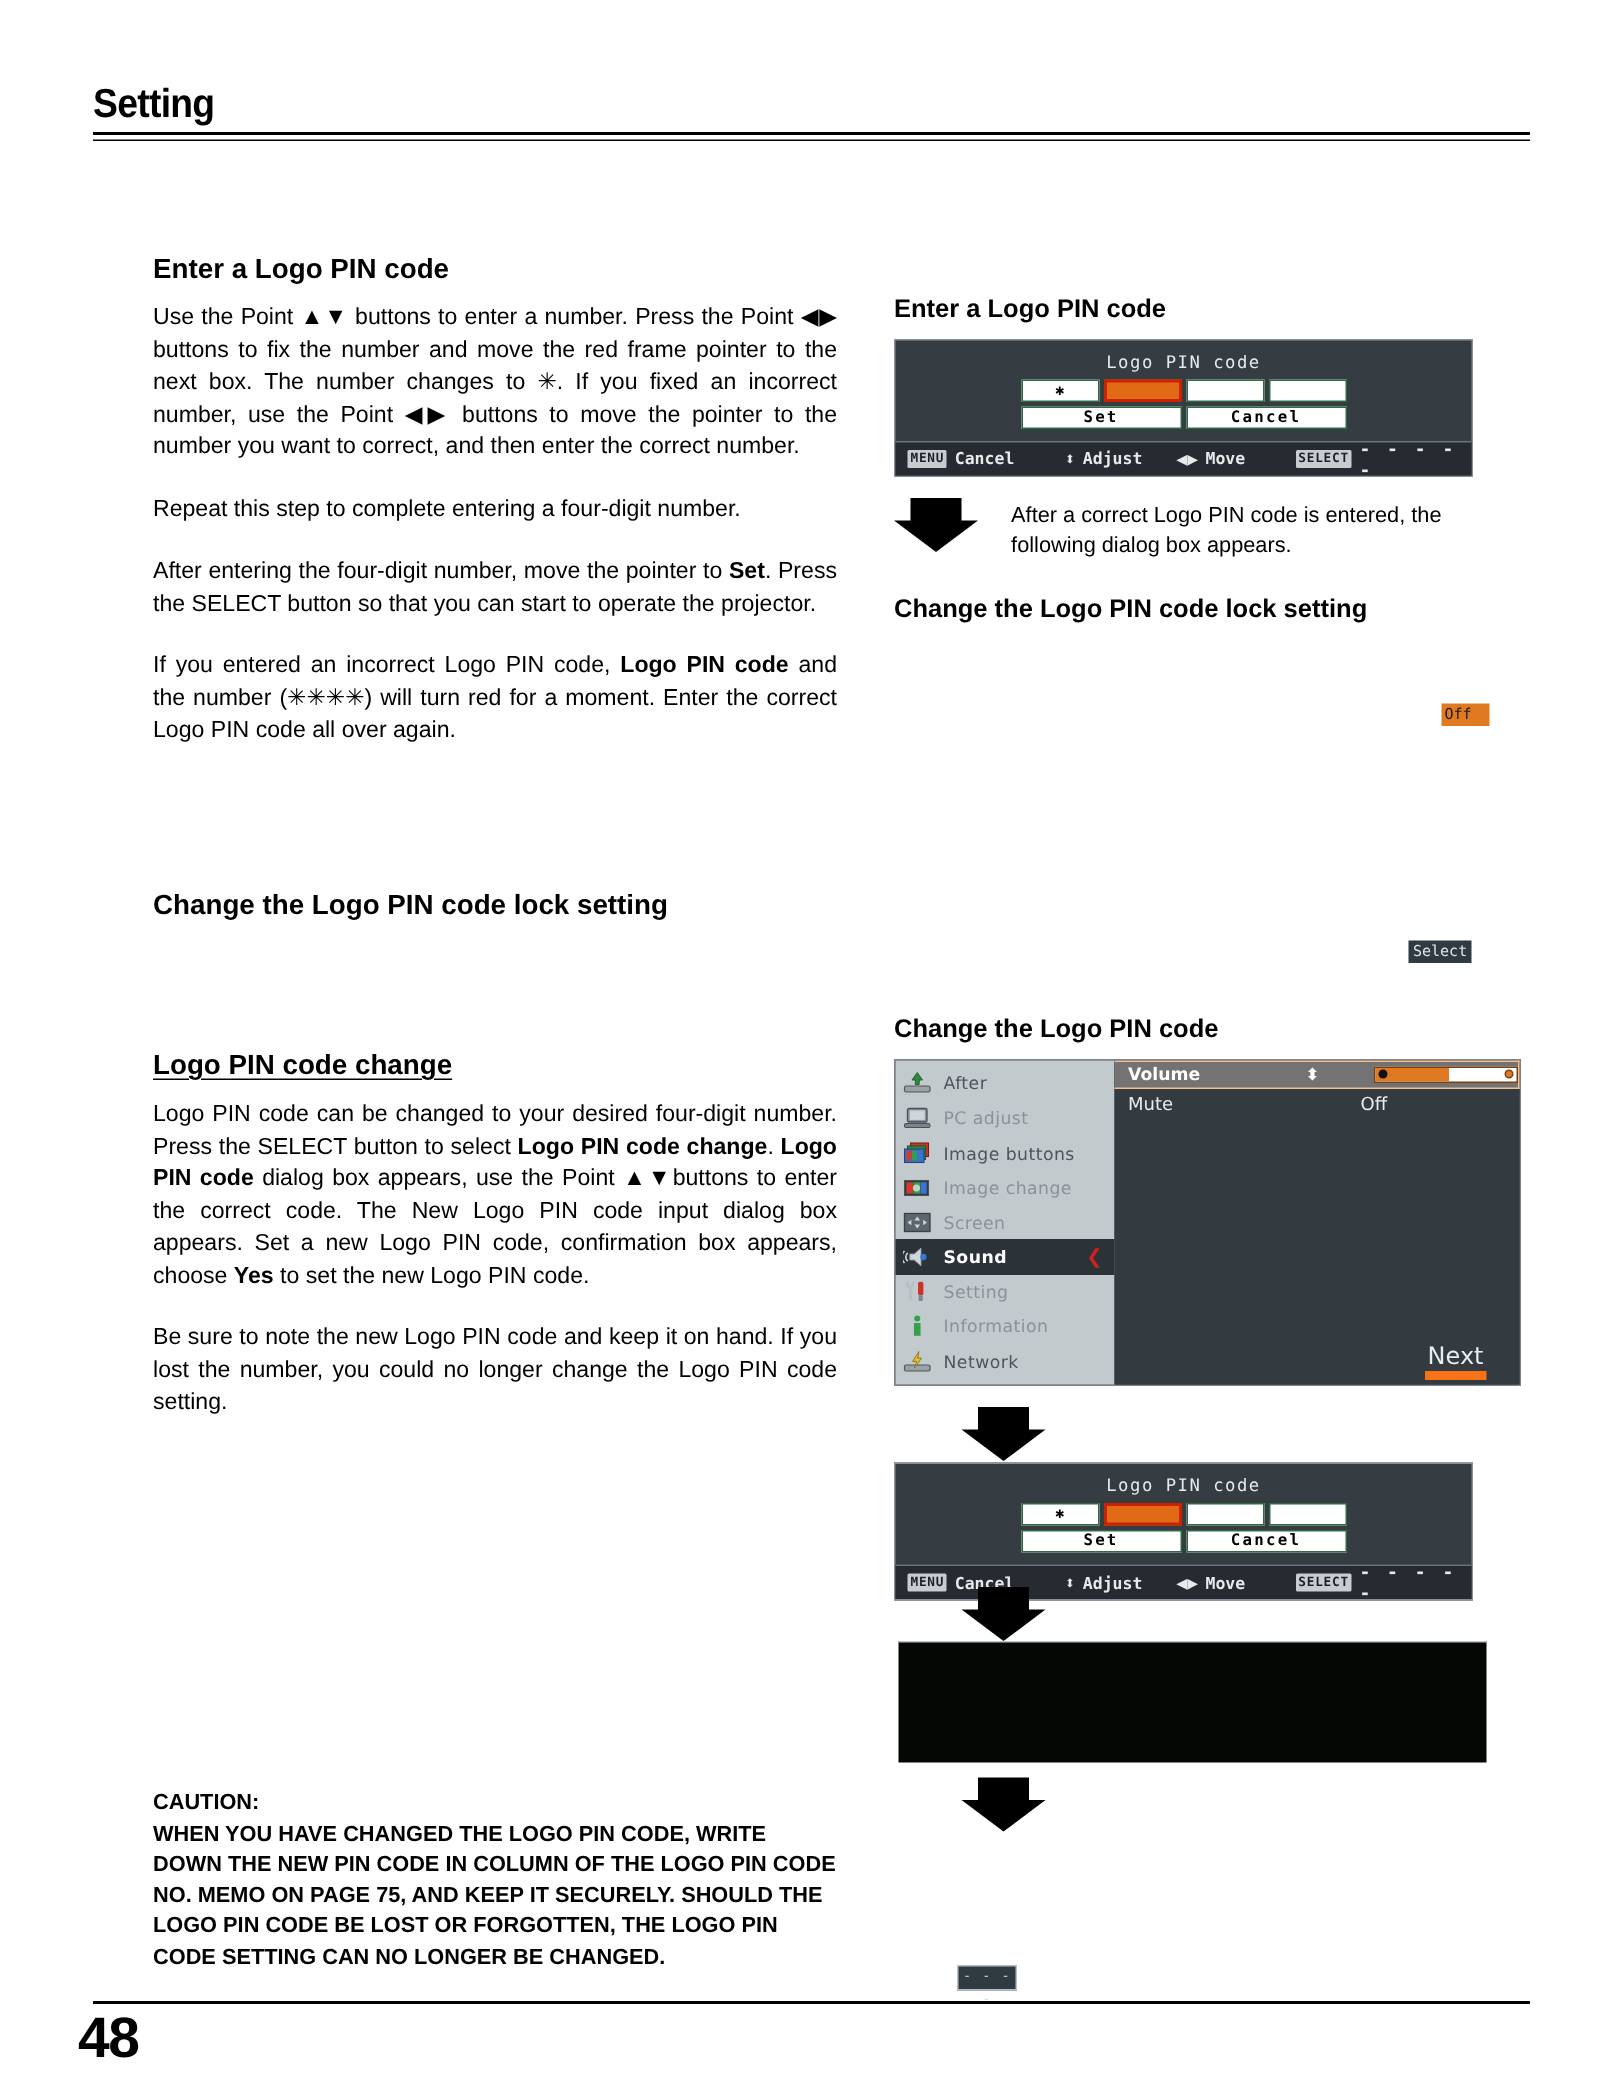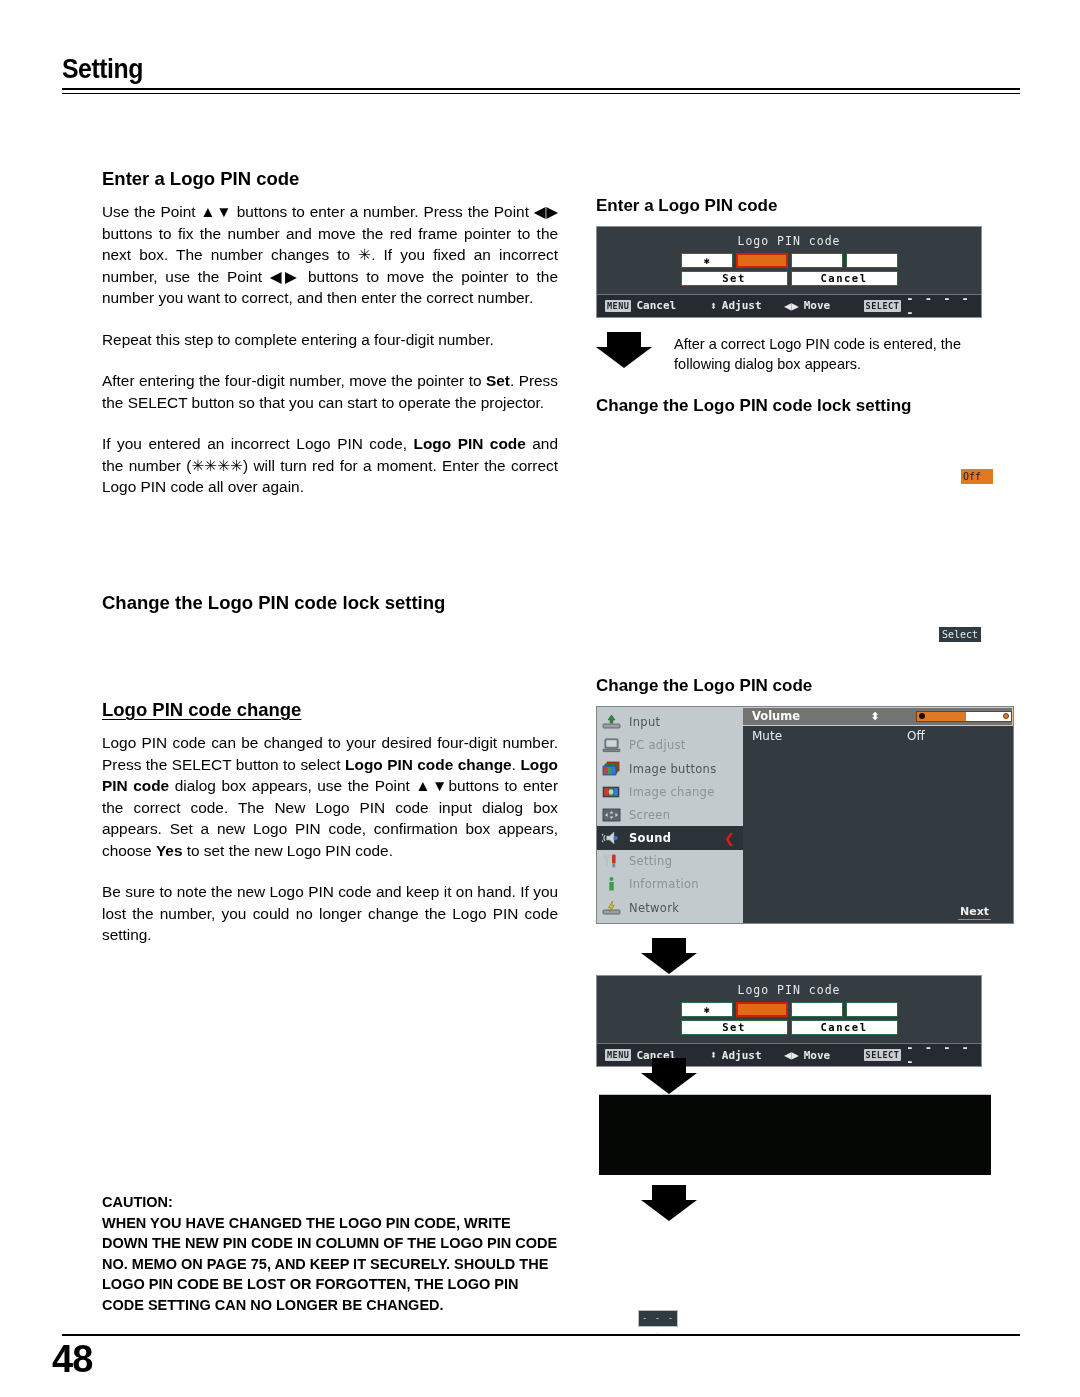--- a/index.html
+++ b/index.html
@@ -412,24 +412,23 @@
     font-size: 12px;
     padding-left: 9px;
     box-sizing: border-box;
   }
   .osd-row-mute .rowlabel { width: 155px; }
   .osd-next {
     position: absolute;
     right: 22px;
     bottom: 3px;
     color: #e9ecee;
-    font-size: 11px;
-    border-bottom: 1px solid #f97316;
+    font-size: 16px;
+    border-bottom: 6px solid #f97316;
     padding: 0 2px 1px 2px;
-    font-weight: bold;
   }
 
   
   .black-box {
     width: 392px;
     height: 80px;
     background: #050705;
     border-top: 1px solid #bfc6c2;
   }
 </style>
@@ -527,21 +526,21 @@
   <div class="osd-menu">
     <div class="osd-sidebar">
 
       <div class="osd-item enabled">
         <span class="ico">
           <svg width="19" height="16" viewBox="0 0 19 16">
             <rect x="1" y="10" width="17" height="4" rx="1" fill="#9aa1a7" stroke="#555" stroke-width="0.8"></rect>
             <path d="M9.5 1 L13 6 L10.8 6 L10.8 9 L8.2 9 L8.2 6 L6 6 Z" fill="#2f8a3a" stroke="#1d5a25" stroke-width="0.6"></path>
           </svg>
         </span>
-        <span class="label">Input</span>
+        <span class="label">After</span>
       </div>
 
       <div class="osd-item">
         <span class="ico">
           <svg width="19" height="16" viewBox="0 0 19 16">
             <rect x="3" y="2" width="13" height="9" rx="1" fill="#8f979e" stroke="#4a5258" stroke-width="0.9"></rect>
             <rect x="4.5" y="3.3" width="10" height="6.3" fill="#cfd6db"></rect>
             <rect x="1" y="12" width="17" height="2.6" rx="1" fill="#7d858c" stroke="#4a5258" stroke-width="0.7"></rect>
           </svg>
         </span>

